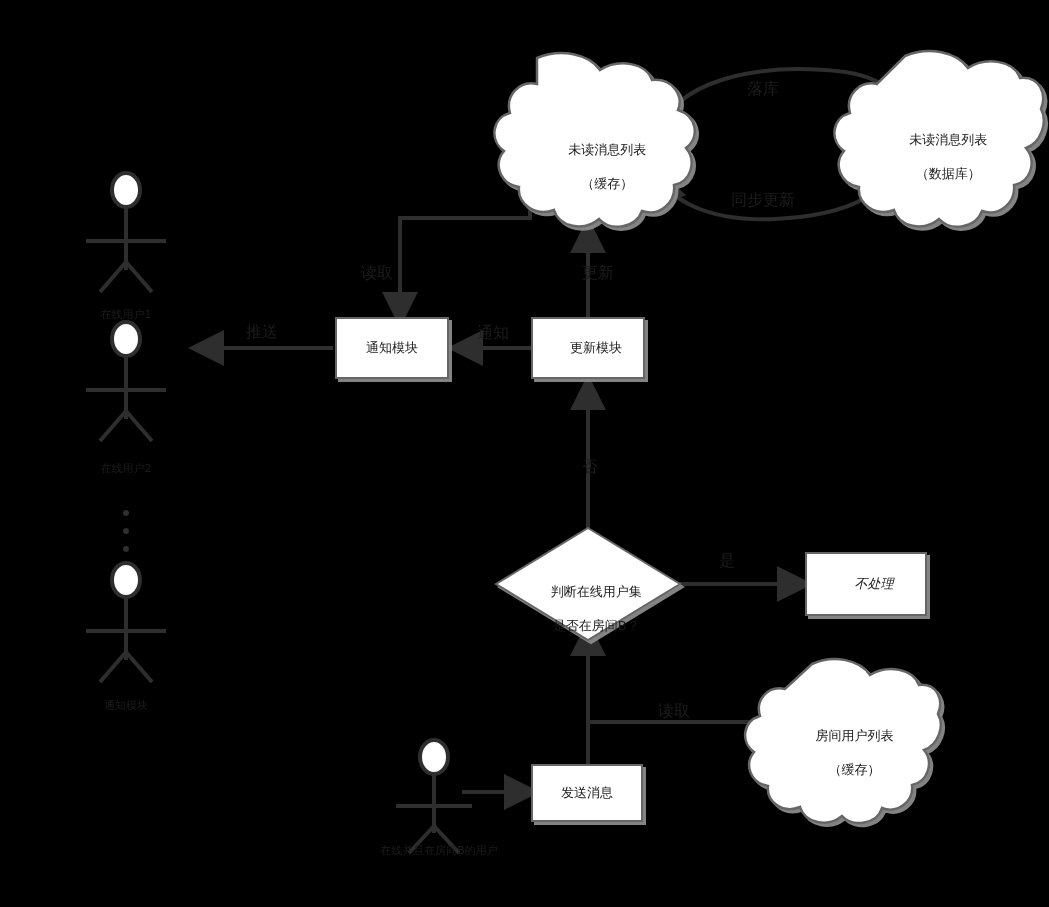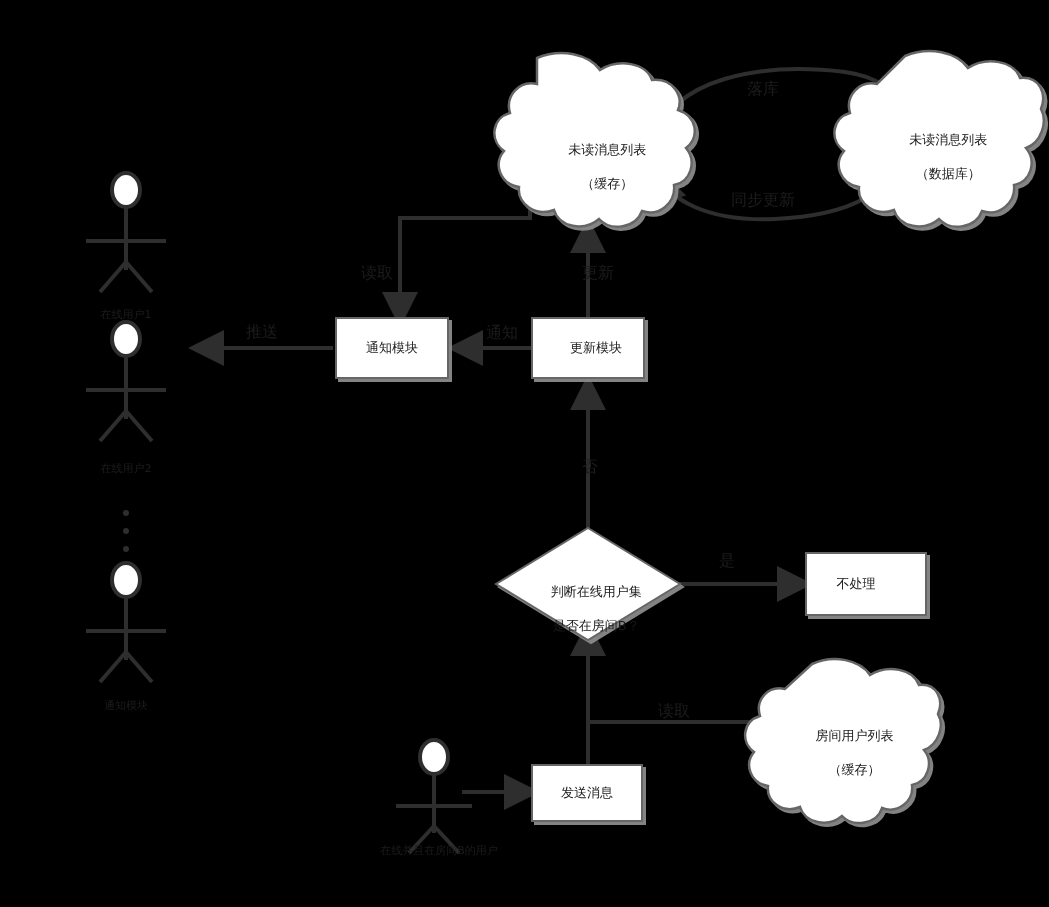--- a/index.html
+++ b/index.html
@@ -177,21 +177,21 @@
 
   <div class="node-text" style="left:336px; top:339px; width:112px;">通知模块</div>
 
   <div class="node-text" style="left:532px; top:339px; width:128px;">更新模块</div>
 
   <div class="node-text" style="left:488px; top:566px; width:200px;">
     <span>判断在线用户集</span><br>
     <span>是否在房间B？</span>
   </div>
 
-  <div class="node-text" style="left:802px; top:575px; width:108px;">不处理</div>
+  <div class="node-text" style="left:820px; top:575px; width:108px;font-style:italic;">不处理</div>
 
   <div class="node-text" style="left:532px; top:784px; width:110px;">发送消息</div>
 
   <div class="node-text" style="left:748px; top:710px; width:200px;font-family:Liberation Serif, serif;">
     <span>房间用户列表</span><br>
     <span>（缓存）</span>
   </div>
 
   <div class="actor-label" style="left:66px; top:290px; width:120px;">在线用户1</div>
 
@@ -202,21 +202,21 @@
   <div class="actor-label" style="left:354px; top:826px; width:170px;">在线并且在房间B的用户</div>
 
   <div class="edge-label" style="left:728px; top:82px; width:70px;">落库</div>
 
   <div class="edge-label" style="left:725px; top:193px; width:76px;">同步更新</div>
 
   <div class="edge-label" style="left:352px; top:266px; width:50px;">读取</div>
 
   <div class="edge-label" style="left:573px; top:266px; width:50px;">更新</div>
 
-  <div class="edge-label" style="left:468px; top:326px; width:50px;text-align:right;">通知</div>
+  <div class="edge-label" style="left:468px; top:326px; width:50px;">通知</div>
 
   <div class="edge-label" style="left:237px; top:325px; width:50px;">推送</div>
 
   <div class="edge-label" style="left:575px; top:460px; width:30px;">否</div>
 
   <div class="edge-label" style="left:712px; top:554px; width:30px;">是</div>
 
   <div class="edge-label" style="left:649px; top:704px; width:50px;">读取</div>
 
 </div>

